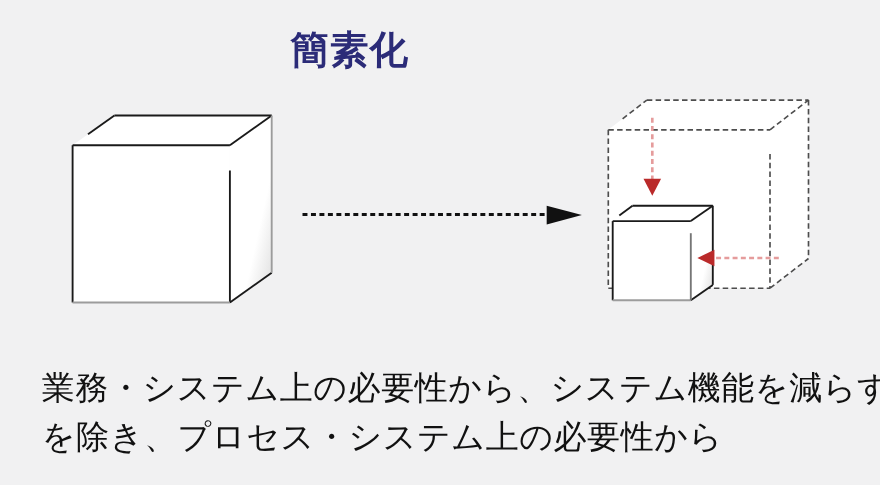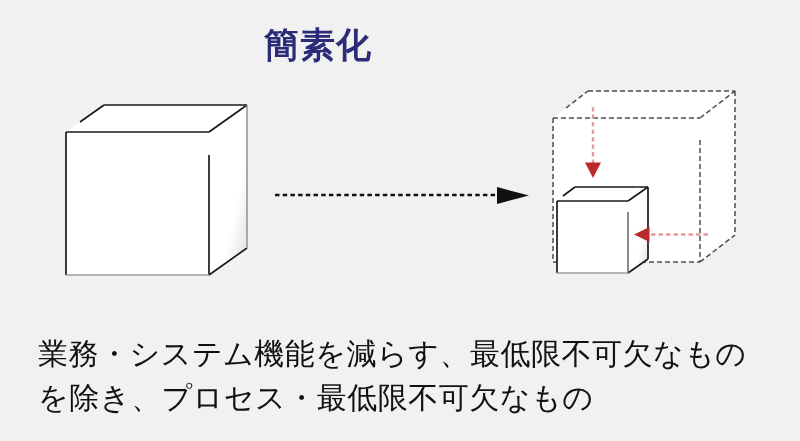--- a/index.html
+++ b/index.html
@@ -132,17 +132,17 @@
       <polygon points="593,178 585,162.5 601,162.5" style="fill:var(--red-arrow-head,#ba2a2a)"></polygon>
     </g>
 
     <g>
       <line x1="708" y1="234.5" x2="650" y2="234.5" stroke-width="2.4" stroke-dasharray="4.5 3" style="stroke:var(--red-arrow-line,#e59c9c)"></line>
       <polygon points="634,234.5 649.5,227 649.5,242" style="fill:var(--red-arrow-head,#ba2a2a)"></polygon>
     </g>
   </svg>
 
   <div class="description">
-    <div class="line">業務・システム機能を減らす、最低限不可欠なもの</div>
-    <div class="line">を除き、プロセス・最低限不可欠なもの</div>
+    <div class="line">業務・システム上の必要性から、システム機能を減らす</div>
+    <div class="line">を除き、プロセス・システム上の必要性から</div>
   </div>
 
 </div>
 
 </body></html>

